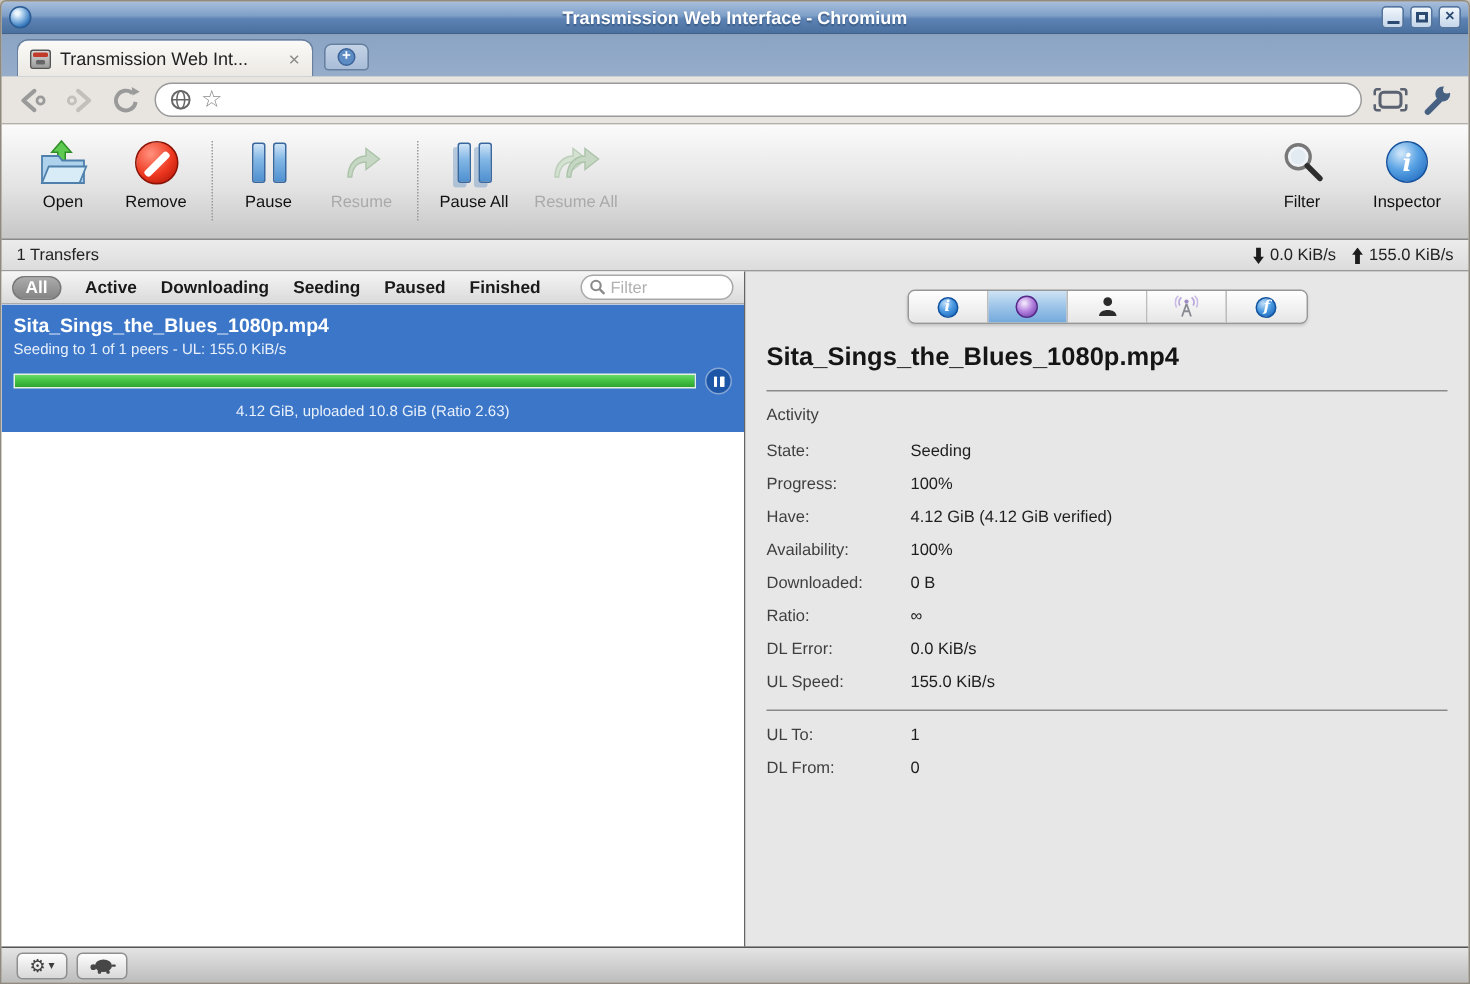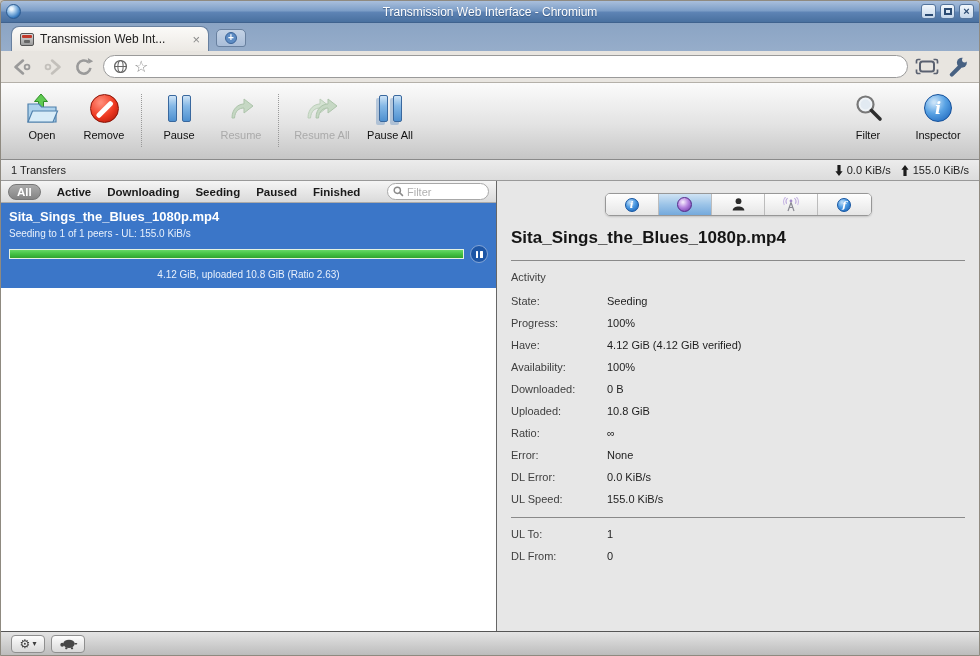--- a/index.html
+++ b/index.html
@@ -7,21 +7,21 @@
     font-family:"Liberation Sans", sans-serif; background:#c9c4bb; }
   .window { position:absolute; inset:0; border:1px solid #8f8a80;
     border-radius:4px 4px 0 0; display:flex; flex-direction:column; overflow:hidden; }
 
   
   .titlebar { height:22px; flex:0 0 22px; position:relative;
     background:linear-gradient(#a9bfdc 0%, #7e9fc8 45%, #5d83b4 55%, #49709f 100%);
     display:flex; align-items:center; padding:0 5px;
     border-radius:4px 4px 0 0; border-bottom:1px solid #3f628e; }
   .win-title { position:absolute; left:0; right:0; text-align:center;
-    color:#fff; font-weight:normal; font-size:12px; text-shadow:0 1px 1px #3a5a85; }
+    color:#fff; font-weight:bold; font-size:12px; text-shadow:0 1px 1px #3a5a85; }
   .chromium-logo { width:15px; height:15px; border-radius:50%; z-index:1;
     background:radial-gradient(circle at 35% 30%, #eef6fd 10%, #9cc4e8 35%, #3a7cc0 70%, #1c558e 95%); 
     border:1px solid #2c5c92; }
   .win-controls { margin-left:auto; display:flex; gap:4px; z-index:1; }
   .win-btn { width:15px; height:15px; border:1px solid #54749c; border-radius:3px;
     background:linear-gradient(#f2f7fc,#c4d6ea); display:flex; align-items:center;
     justify-content:center; color:#2a4a72; font-size:11px; font-weight:bold; line-height:1; }
   .glyph-min { width:8px; height:2px; background:#2a4a72; margin-top:7px; }
   .glyph-max { width:8px; height:7px; border:2px solid #2a4a72; }
 
@@ -254,37 +254,37 @@
     </div>
     <div class="tbtn disabled">
       <span class="ico">
         <svg width="32" height="27" viewBox="0 0 32 27">
             <path d="M7 23 C7 13 14 9 19 9 L19 4 L28 11 L19 18 L19 13 C14 13 10 16 9.5 23 Z" fill="#c6d8c4" stroke="#adc4ab" stroke-width="1"></path>
           </svg>
       </span>
       <span class="lbl">Resume</span>
     </div>
     <div class="tsep"></div>
-    <div class="tbtn disabled" style="width:74px">
-      <span class="ico">
-        <svg width="38" height="27" viewBox="0 0 38 27">
-            <path d="M5 23 C5 13 12 9 17 9 L17 4 L26 11 L17 18 L17 13 C12 13 8 16 7.5 23 Z" fill="#d4e2d2" stroke="#bccfba" stroke-width="1"></path>
-            <path d="M13 23 C13 13 20 9 25 9 L25 4 L34 11 L25 18 L25 13 C20 13 16 16 15.5 23 Z" fill="#c6d8c4" stroke="#adc4ab" stroke-width="1"></path>
-          </svg>
-      </span>
-      <span class="lbl">Resume All</span>
-    </div>
     <div class="tbtn">
       <span class="ico">
           <span class="pause-bars pause-all">
             <i class="pbar"></i>
             <i class="pbar"></i>
           </span>
         </span>
       <span class="lbl">Pause All</span>
+    </div>
+    <div class="tbtn disabled" style="width:74px">
+      <span class="ico">
+        <svg width="38" height="27" viewBox="0 0 38 27">
+            <path d="M5 23 C5 13 12 9 17 9 L17 4 L26 11 L17 18 L17 13 C12 13 8 16 7.5 23 Z" fill="#d4e2d2" stroke="#bccfba" stroke-width="1"></path>
+            <path d="M13 23 C13 13 20 9 25 9 L25 4 L34 11 L25 18 L25 13 C20 13 16 16 15.5 23 Z" fill="#c6d8c4" stroke="#adc4ab" stroke-width="1"></path>
+          </svg>
+      </span>
+      <span class="lbl">Resume All</span>
     </div>
     <div class="toolbar-spacer"></div>
     <div class="tbtn">
       <span class="ico">
         <svg width="31" height="31" viewBox="0 0 31 31">
             <circle cx="12.5" cy="11.5" r="8" fill="#f0f4f8" stroke="#787878" stroke-width="2.2"></circle>
             <circle cx="12.5" cy="11.5" r="5" fill="#e2eaf2" stroke="none"></circle>
             <line x1="18.5" y1="17.5" x2="27" y2="26" stroke="#2e2e2e" stroke-width="3.6" stroke-linecap="round"></line>
           </svg>
       </span>
@@ -397,30 +397,22 @@
         </div>
       <div class="kv-row">
           <span class="kv-label">Availability:</span>
           <span class="kv-value">100%</span>
         </div>
       <div class="kv-row">
           <span class="kv-label">Downloaded:</span>
           <span class="kv-value">0 B</span>
         </div>
       <div class="kv-row">
-          <span class="kv-label">Uploaded:</span>
-          <span class="kv-value">10.8 GiB</span>
-        </div>
-      <div class="kv-row">
           <span class="kv-label">Ratio:</span>
           <span class="kv-value">∞</span>
-        </div>
-      <div class="kv-row">
-          <span class="kv-label">Error:</span>
-          <span class="kv-value">None</span>
         </div>
       <div class="kv-row">
           <span class="kv-label">DL Error:</span>
           <span class="kv-value">0.0 KiB/s</span>
         </div>
       <div class="kv-row">
           <span class="kv-label">UL Speed:</span>
           <span class="kv-value">155.0 KiB/s</span>
         </div>
 

